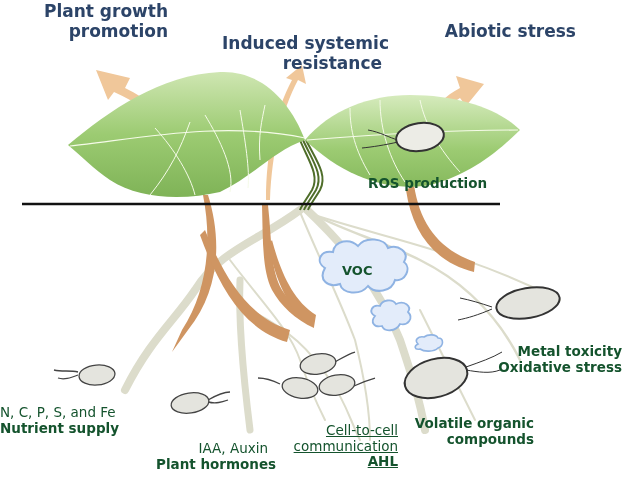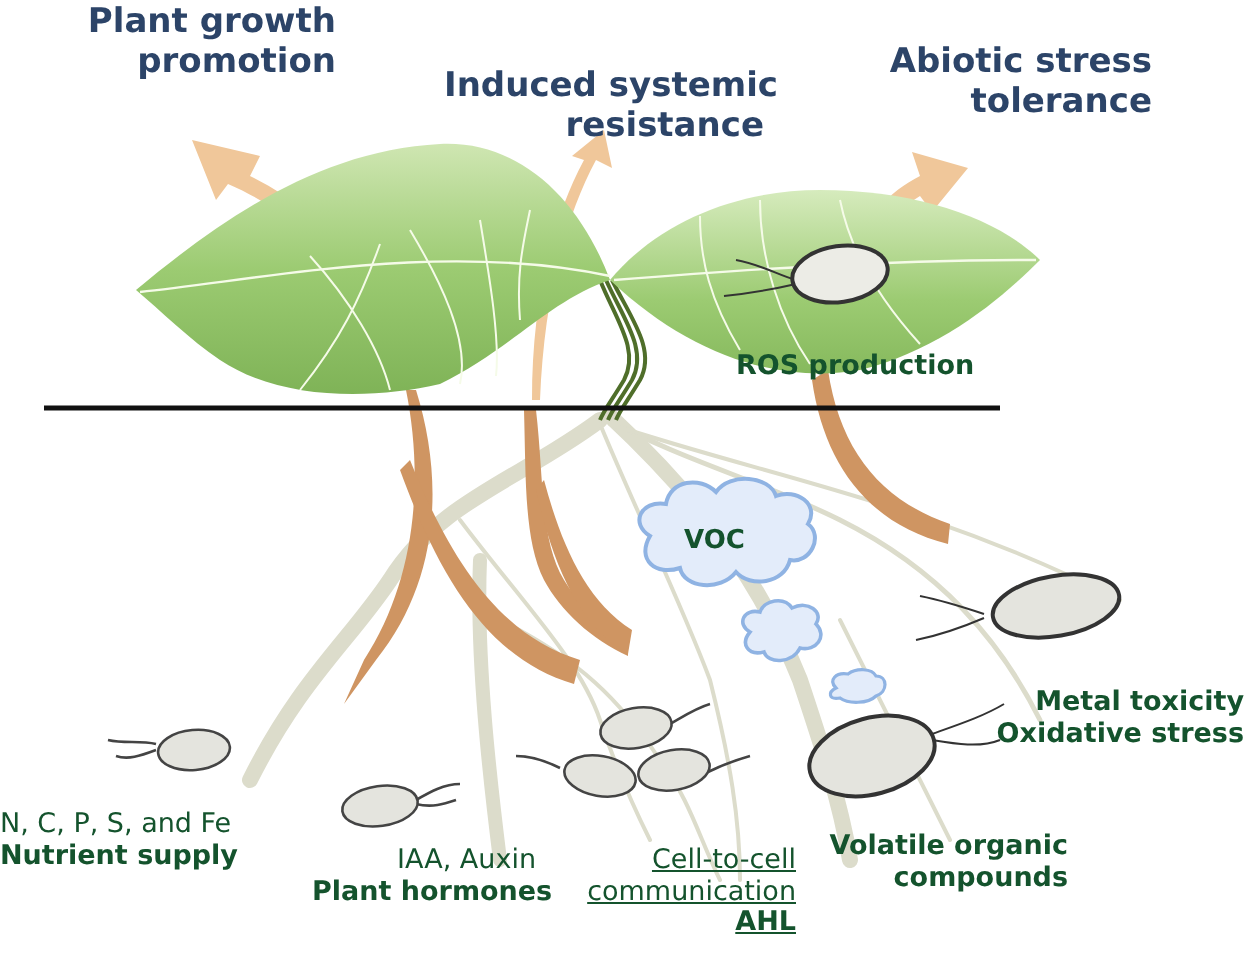--- a/index.html
+++ b/index.html
@@ -113,33 +113,32 @@
 <div class="lbl title" style="left:40px; top:2px; width:128px;">
   <div>Plant growth</div>
   <div>promotion</div>
 </div>
 <div class="lbl title" style="left:222px; top:2px; width:160px;margin-top:32px;">
   <div>Induced systemic</div>
   <div>resistance</div>
 </div>
 <div class="lbl title" style="left:436px; top:2px; width:140px;margin-top:20px;">
   <div>Abiotic stress</div>
-  <div>tolerance</div>
 </div>
 
 <div class="lbl dark bold" style="left:368px; top:176px;">ROS production</div>
 
 <div class="lbl dark bold" style="left:342px; top:264px; font-size:13px;">VOC</div>
 
 <div class="lbl dark" style="left:0px; top:405px; text-align:left; width:128px;">
   <div>N, C, P, S, and Fe</div>
   <div class="bold">Nutrient supply</div>
 </div>
 
-<div class="lbl dark" style="left:156px; top:423px; width:112px;">
+<div class="lbl dark" style="left:156px; top:441px; width:112px;">
   <div>IAA, Auxin</div>
   <div class="bold">Plant hormones</div>
 </div>
 
 <div class="lbl dark" style="left:272px; top:423px; width:126px;text-decoration:underline;">
   <div>Cell-to-cell</div>
   <div>communication</div>
   <div class="bold">AHL</div>
 </div>
 

